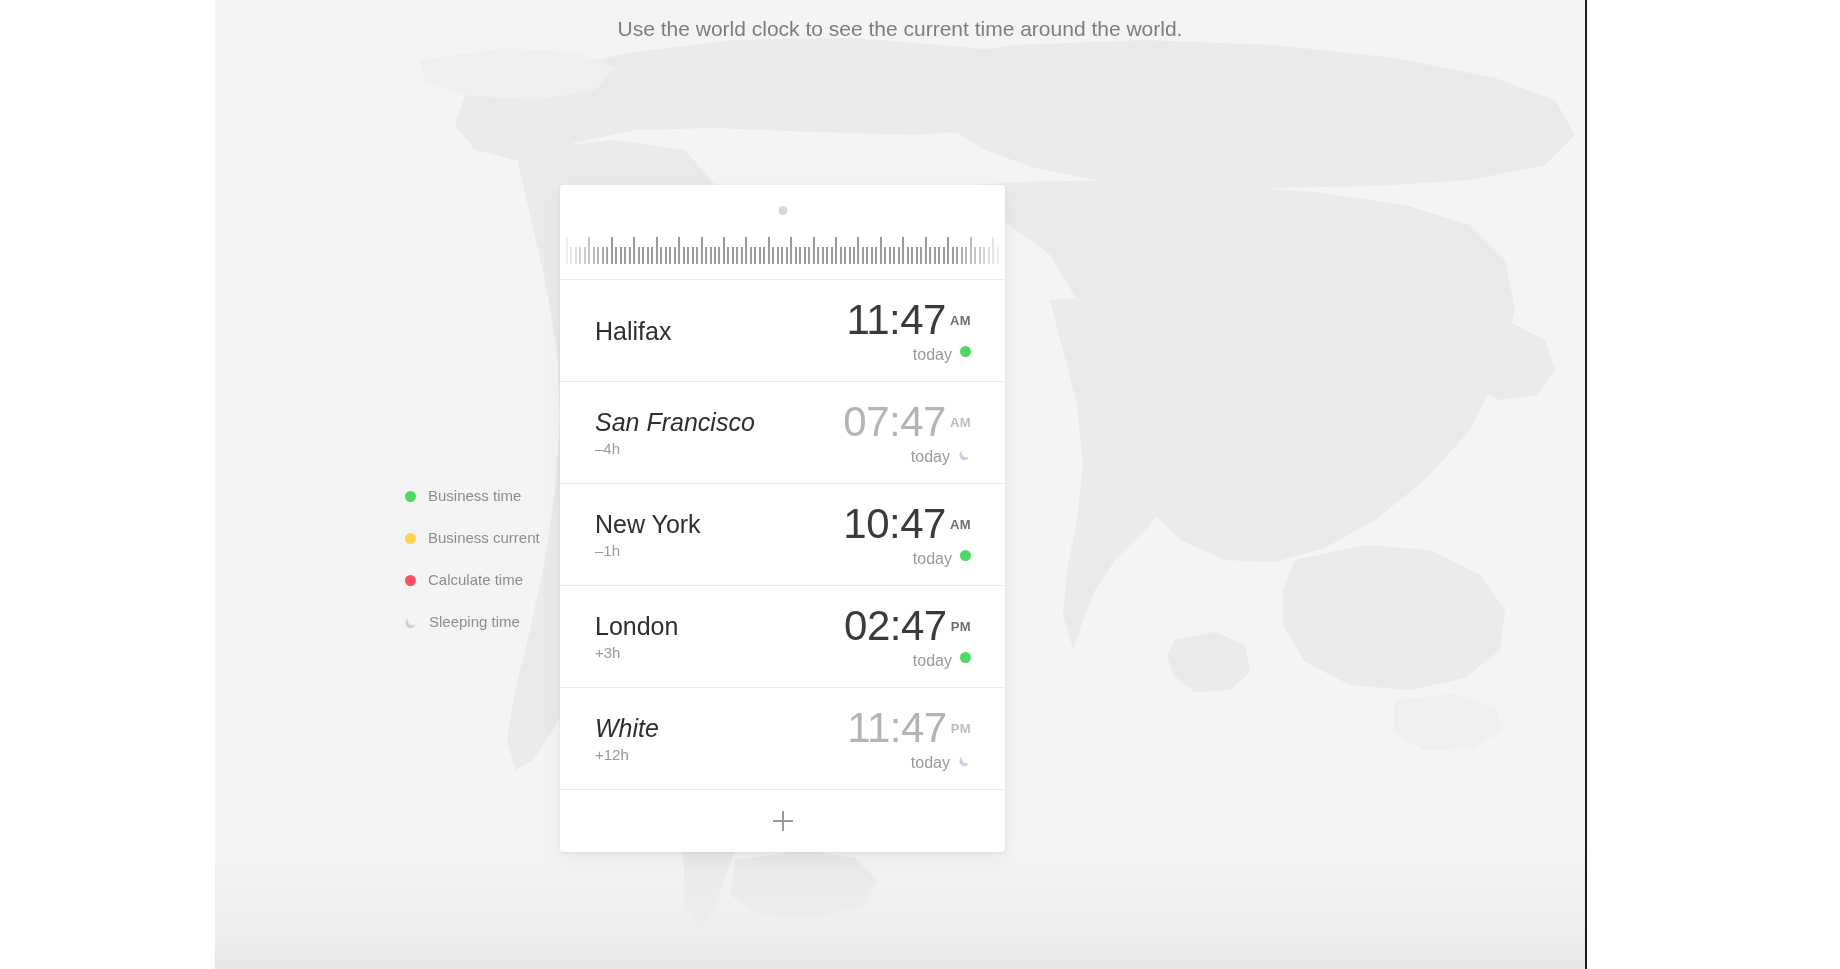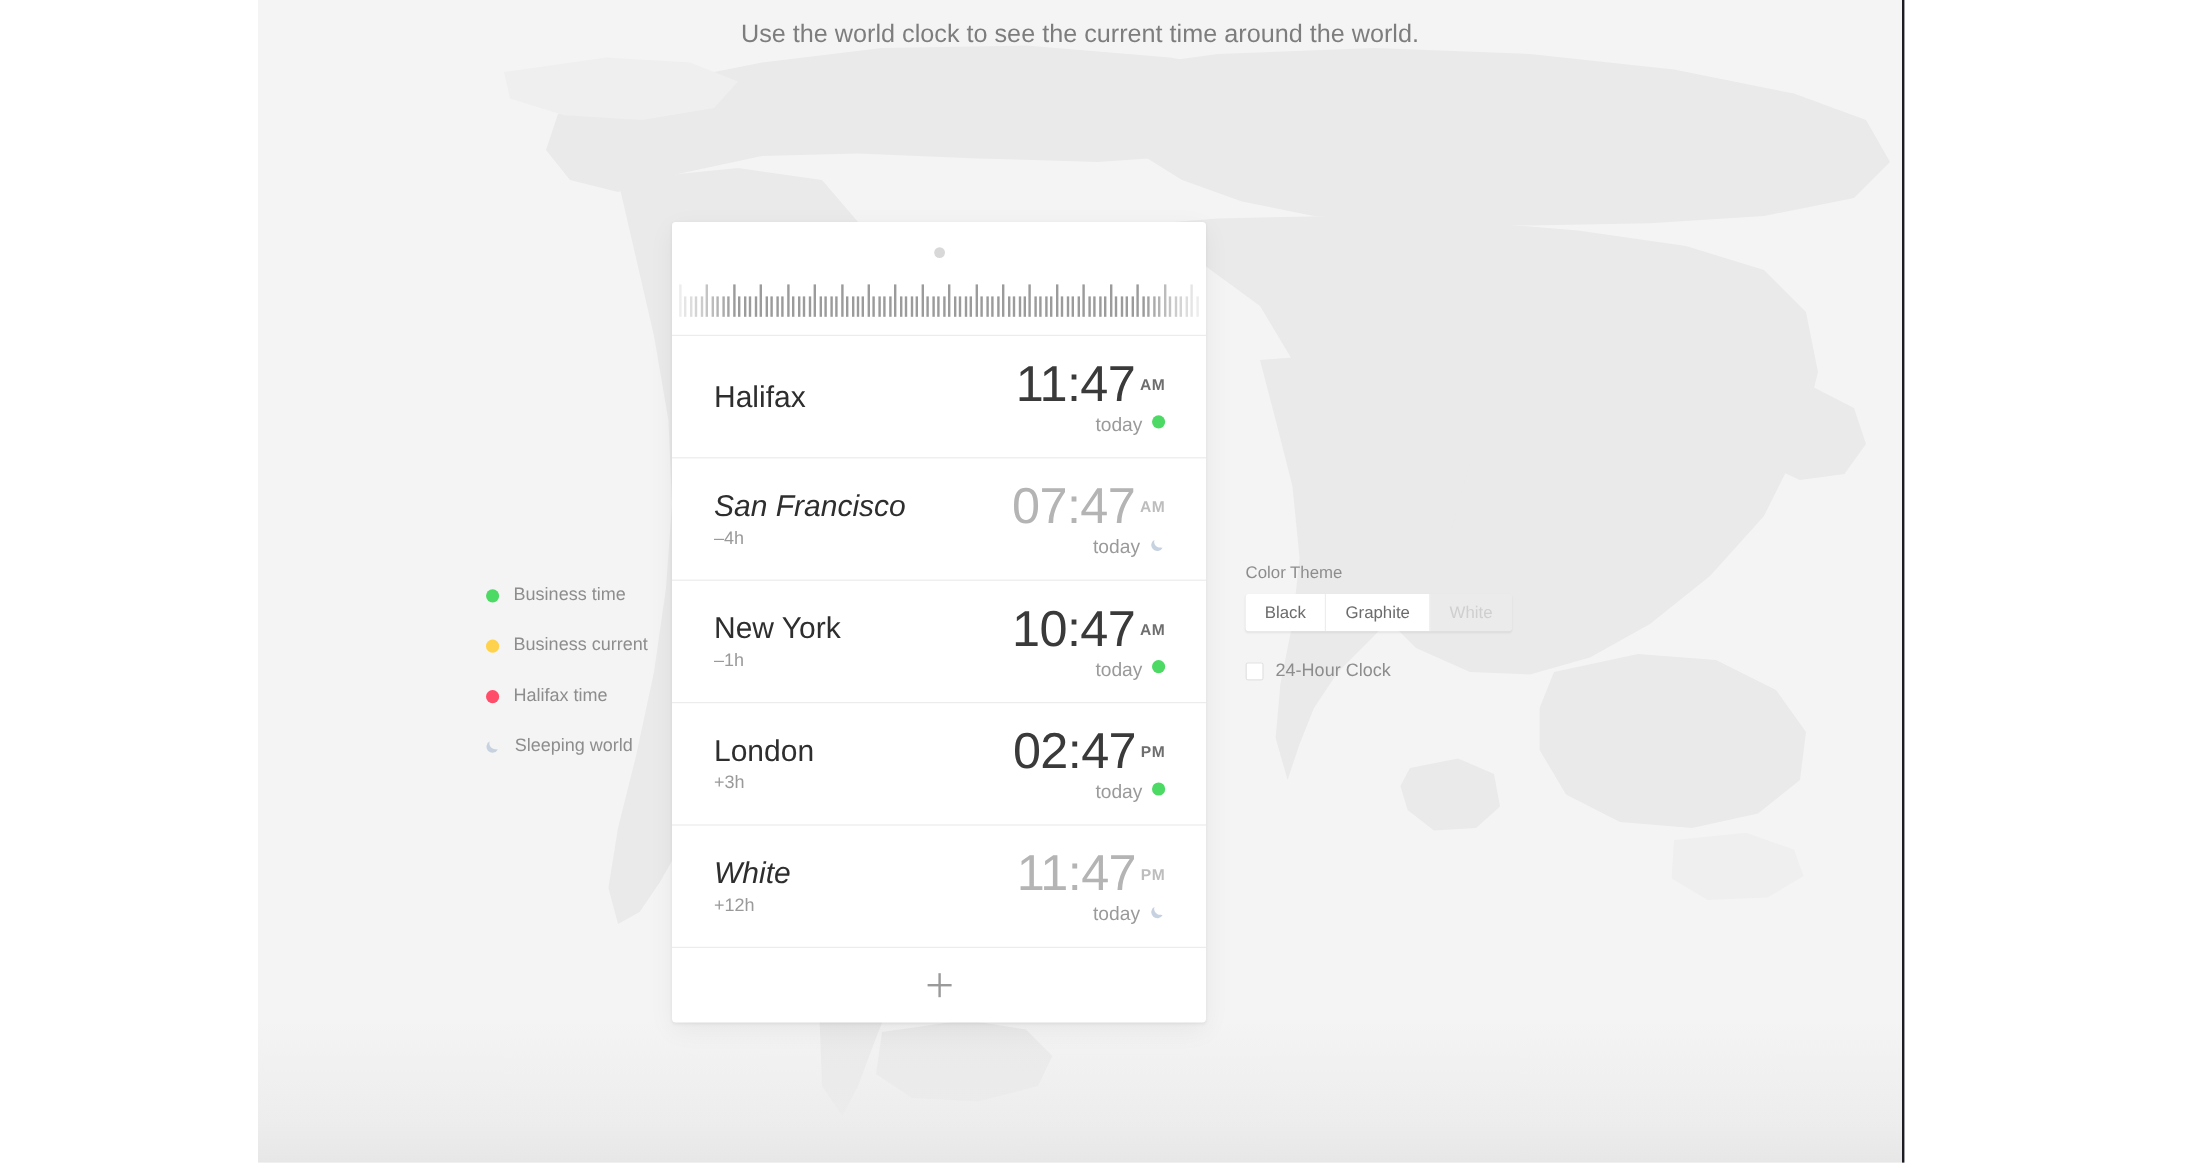--- a/index.html
+++ b/index.html
@@ -339,42 +339,30 @@
         <div class="legend-item">
           <span class="legend-swatch" style="background: rgb(76, 217, 100);"></span>
           <span class="legend-label">Business time</span>
         </div>
         <div class="legend-item">
           <span class="legend-swatch" style="background: rgb(255, 210, 77);"></span>
           <span class="legend-label">Business current</span>
         </div>
         <div class="legend-item">
           <span class="legend-swatch" style="background: rgb(255, 77, 106);"></span>
-          <span class="legend-label">Halifax time</span>
+          <span class="legend-label">Calculate time</span>
         </div>
         <div class="legend-item">
           <span class="legend-moon"><svg width="13" height="13" viewBox="0 0 16 16">
               <path fill="#c6d2e0" d="M11.6 10.2A6 6 0 0 1 5.1 2.1a6.2 6.2 0 1 0 8.3 8.4 6 6 0 0 1-1.8-.3z"></path>
             </svg></span>
-          <span class="legend-label">Sleeping world</span>
+          <span class="legend-label">Sleeping time</span>
         </div>
       </div>
 
-    <div class="settings">
-      <div class="settings-label">Color Theme</div>
-      <div class="segmented" id="theme-segments">
-          <span class="segment">Black</span>
-          <span class="segment">Graphite</span>
-          <span class="segment disabled">White</span>
-        </div>
-      <div class="checkbox-row">
-        <span class="checkbox-box"></span>
-        <span class="checkbox-label">24-Hour Clock</span>
-      </div>
-    </div>
 
     <div class="clock-card">
 
       <div class="scrubber">
         <div class="scrubber-handle"></div>
         <div class="ticks" id="ticks">
             <span class="tick major" style="opacity: 0.18;"></span>
             <span class="tick" style="opacity: 0.26;"></span>
             <span class="tick" style="opacity: 0.34;"></span>
             <span class="tick" style="opacity: 0.43;"></span>

